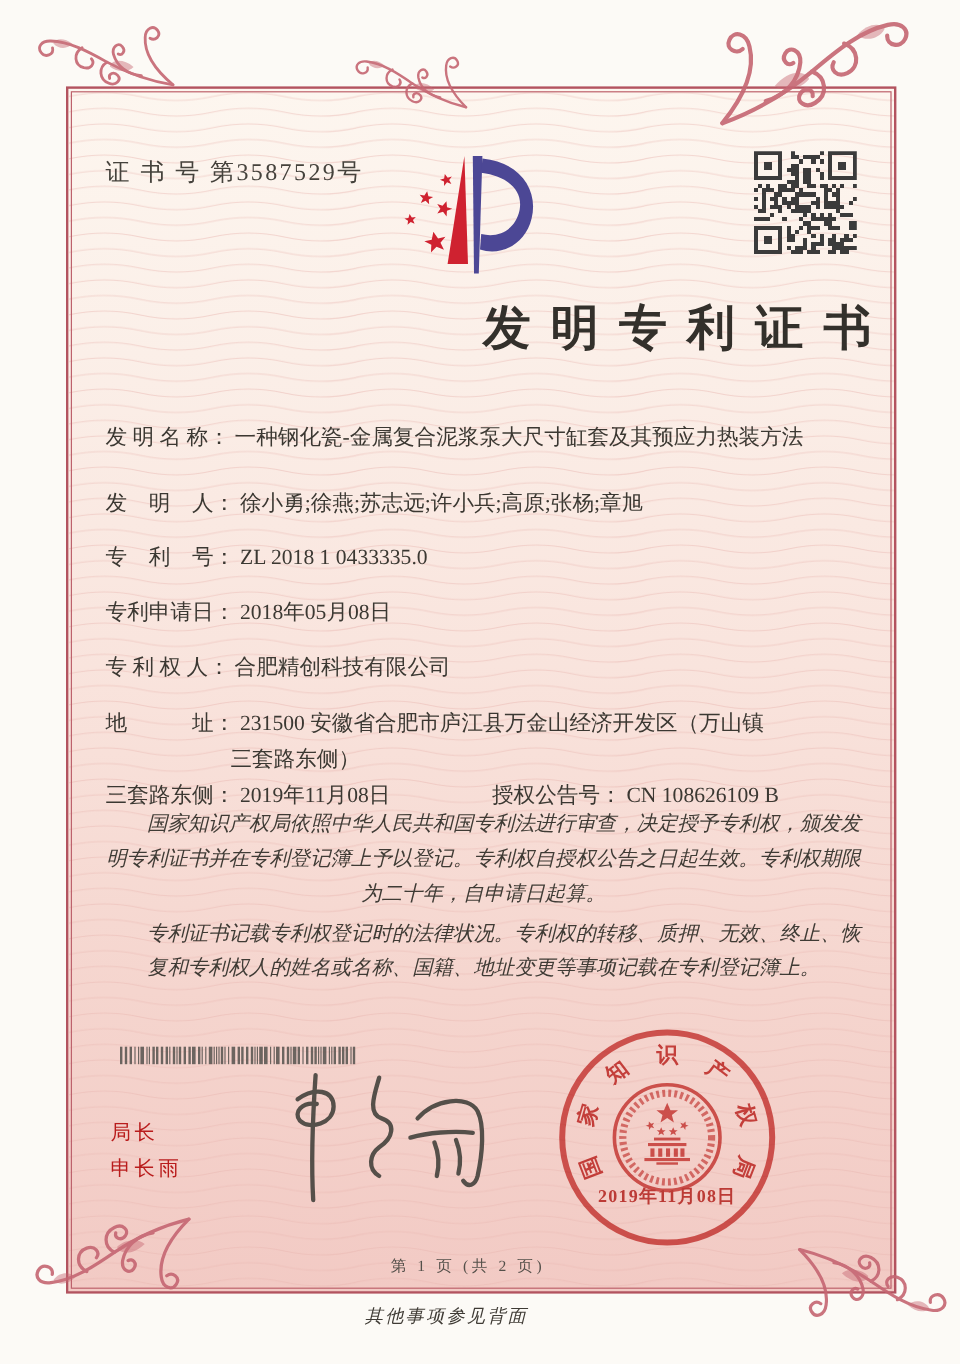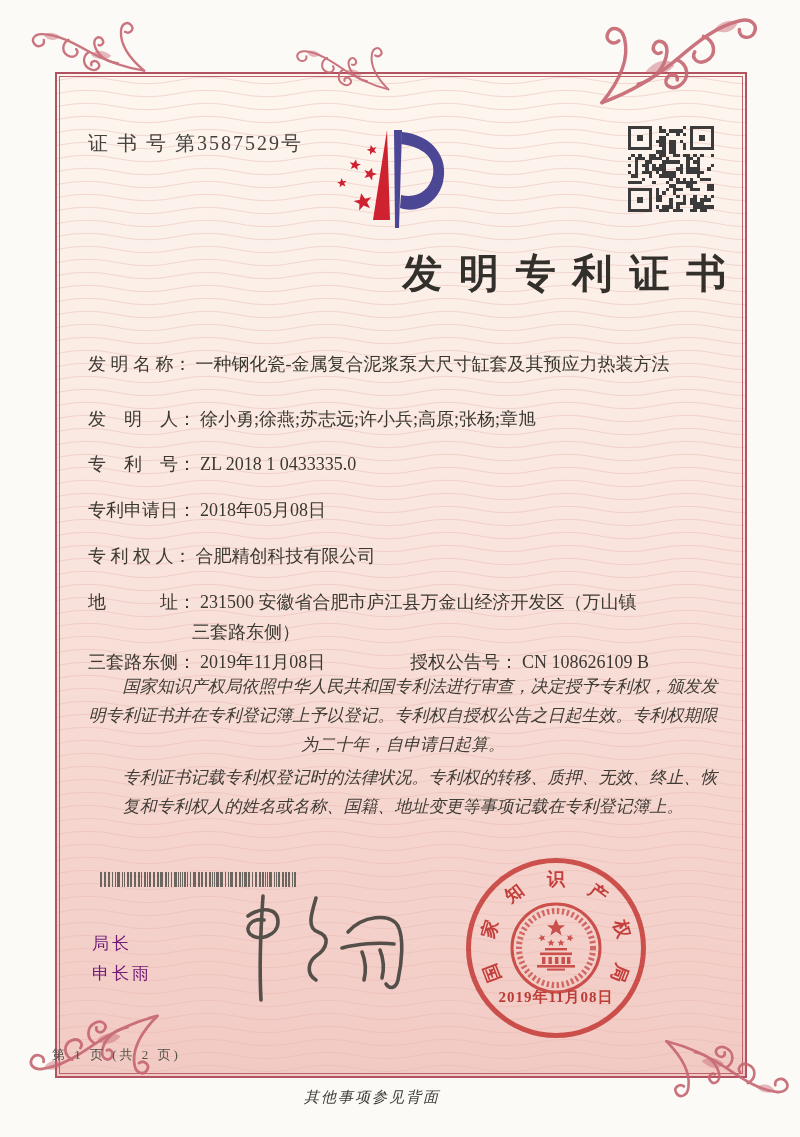--- a/index.html
+++ b/index.html
@@ -19,29 +19,29 @@
          font-size:40px;font-weight:700;letter-spacing:.42em;text-indent:.42em;color:#33302b;}
   .field-row{position:absolute;left:88px;width:630px;font-size:18px;line-height:24px;color:#3b3832;}
   .fvalue{margin-left:4px;}
   .addr2{position:absolute;left:192px;top:620px;font-size:18px;color:#3b3832;}
   .grant-right{position:absolute;left:322px;top:0;}
   .paras{position:absolute;left:86px;top:672px;width:634px;font-size:17px;line-height:29px;
          color:#3f3b35;font-style:italic;}
   .paras p{margin:0;text-indent:2em;text-align:center;}
   .paras p + p{margin-top:4px;}
   .barcode{position:absolute;left:100px;top:872px;width:200px;height:15px;opacity:.85;}
-  .chief{position:absolute;left:92px;font-size:17px;letter-spacing:3px;color:#701a75;}
+  .chief{position:absolute;left:92px;font-size:17px;letter-spacing:3px;color:#b91c1c;}
   .sig{position:absolute;left:215px;top:888px;}
   .seal{position:absolute;left:466px;top:858px;width:180px;height:180px;mix-blend-mode:multiply;opacity:.93;}
   .seal-circle{position:absolute;inset:0;border:5px solid rgba(204,61,58,.88);border-radius:50%;}
   .seal-ring{position:absolute;inset:0;}
   .seal-ch{position:absolute;font-size:18px;font-weight:700;color:#c93e3b;}
   .seal-date{position:absolute;left:0;top:130px;width:180px;text-align:center;
              font-size:15px;font-weight:700;letter-spacing:1px;color:#c23b37;}
-  .page-no{position:absolute;left:52px;top:1046px;width:650px;
+  .page-no{position:absolute;left:65px;top:1046px;width:650px;text-align:center;
            font-size:13px;letter-spacing:3px;color:#54504a;}
   .back-note{position:absolute;left:0;top:1088px;width:744px;text-align:center;
              font-size:15px;font-style:italic;letter-spacing:2px;color:#3f3b35;}
 </style>
 </head>
 <body>
 
 <div class="page">
 
   <svg width="0" height="0" style="position:absolute" aria-hidden="true">

